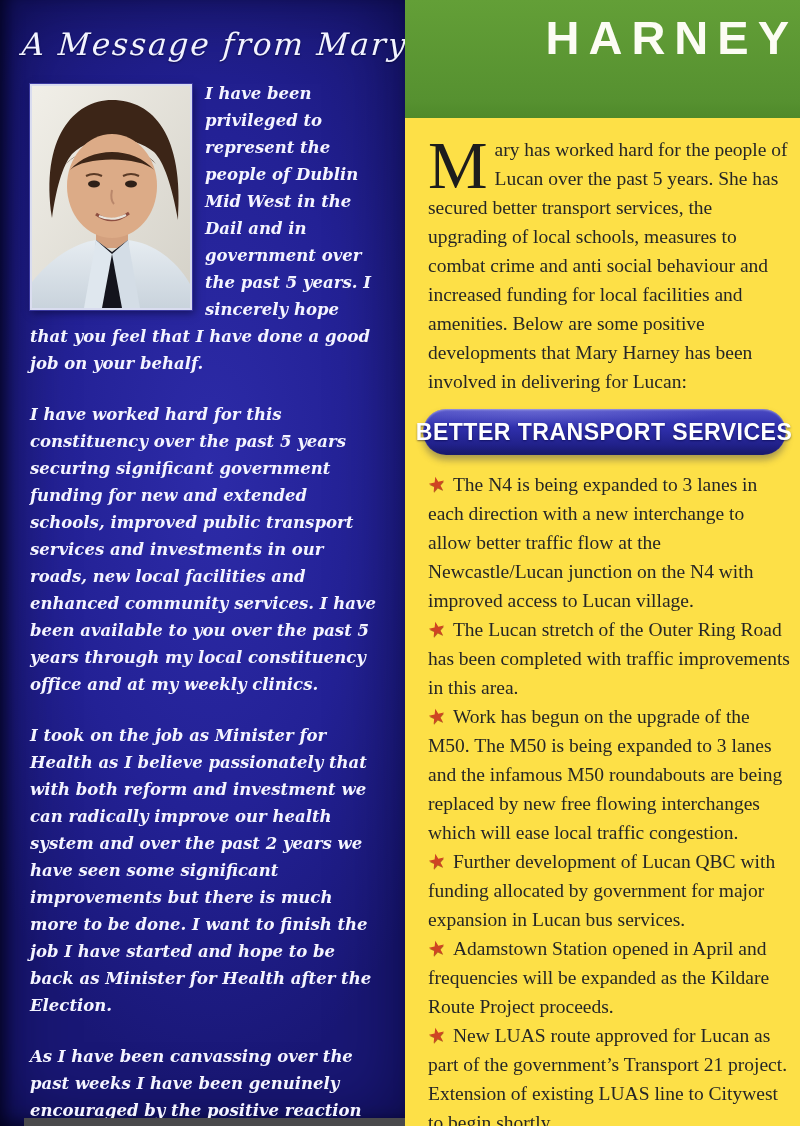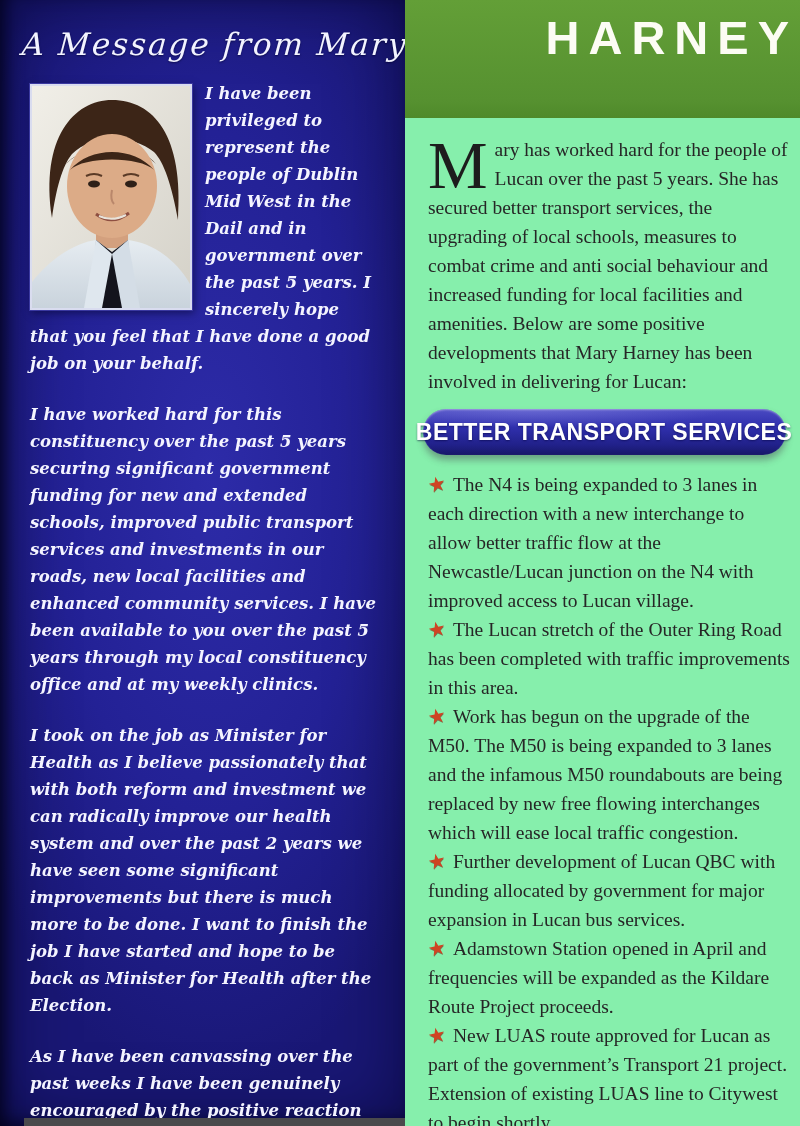--- a/index.html
+++ b/index.html
@@ -24,21 +24,21 @@
   .message-body p{margin:0 12px 24px 0;}
   .photo-frame{
     float:left;width:158px;height:222px;margin:4px 13px 4px 0;
     border:2px solid #d9dcef;box-shadow:0 0 0 1px #3a38a0, 2px 3px 8px rgba(0,0,30,.5);
     background:#e9e7e0;
   }
   .photo-frame svg{display:block;}
   .bottom-strip{position:absolute;left:24px;bottom:0;width:381px;height:8px;background:#4a4a4c;}
 
   
-  .right-panel{position:absolute;left:405px;top:0;width:395px;height:1126px;background:#86efac;}
+  .right-panel{position:absolute;left:405px;top:0;width:395px;height:1126px;background:#fde047;}
   .green-band{
     height:118px;background:linear-gradient(180deg,var(--green-light,#639f37) 0%,var(--green,#569130) 85%,#4f8a2a 100%);
     position:relative;
   }
   .brand{
     position:absolute;right:2px;top:14px;
     font-family:"Liberation Sans",sans-serif;font-weight:800;
     font-size:47px;letter-spacing:9px;color:#fcfcf4;line-height:1;
   }
   .content{padding:17px 10px 0 23px;color:#262626;}

